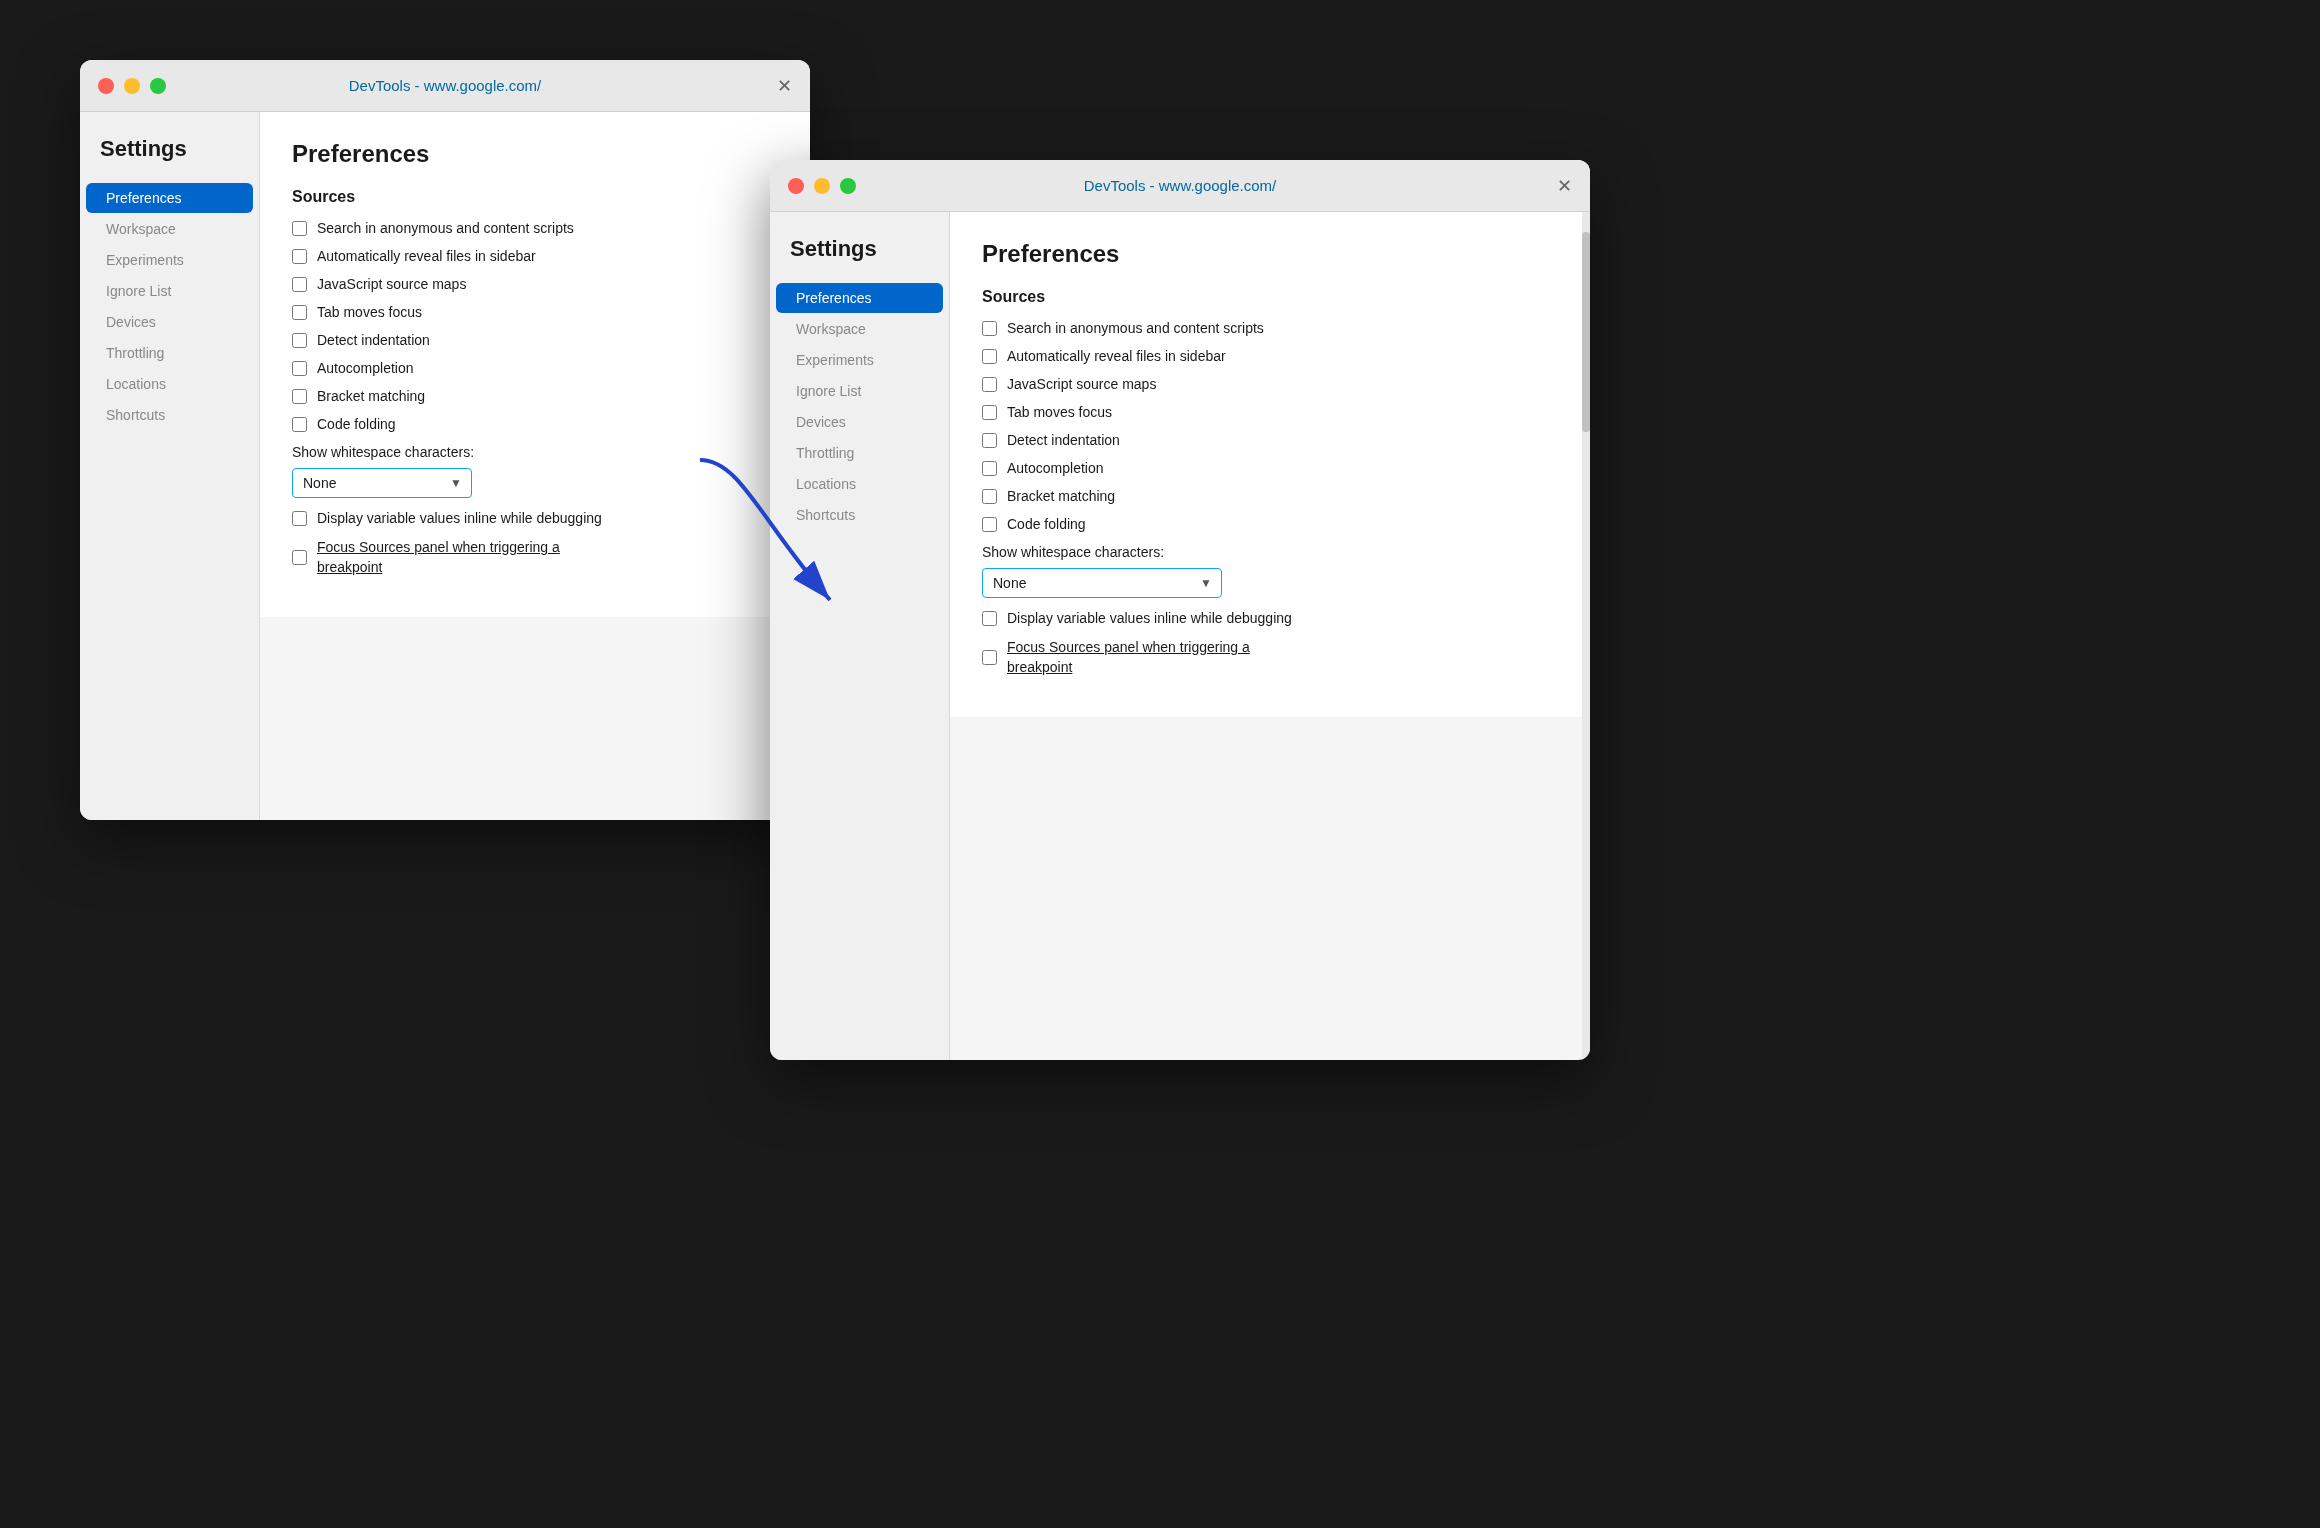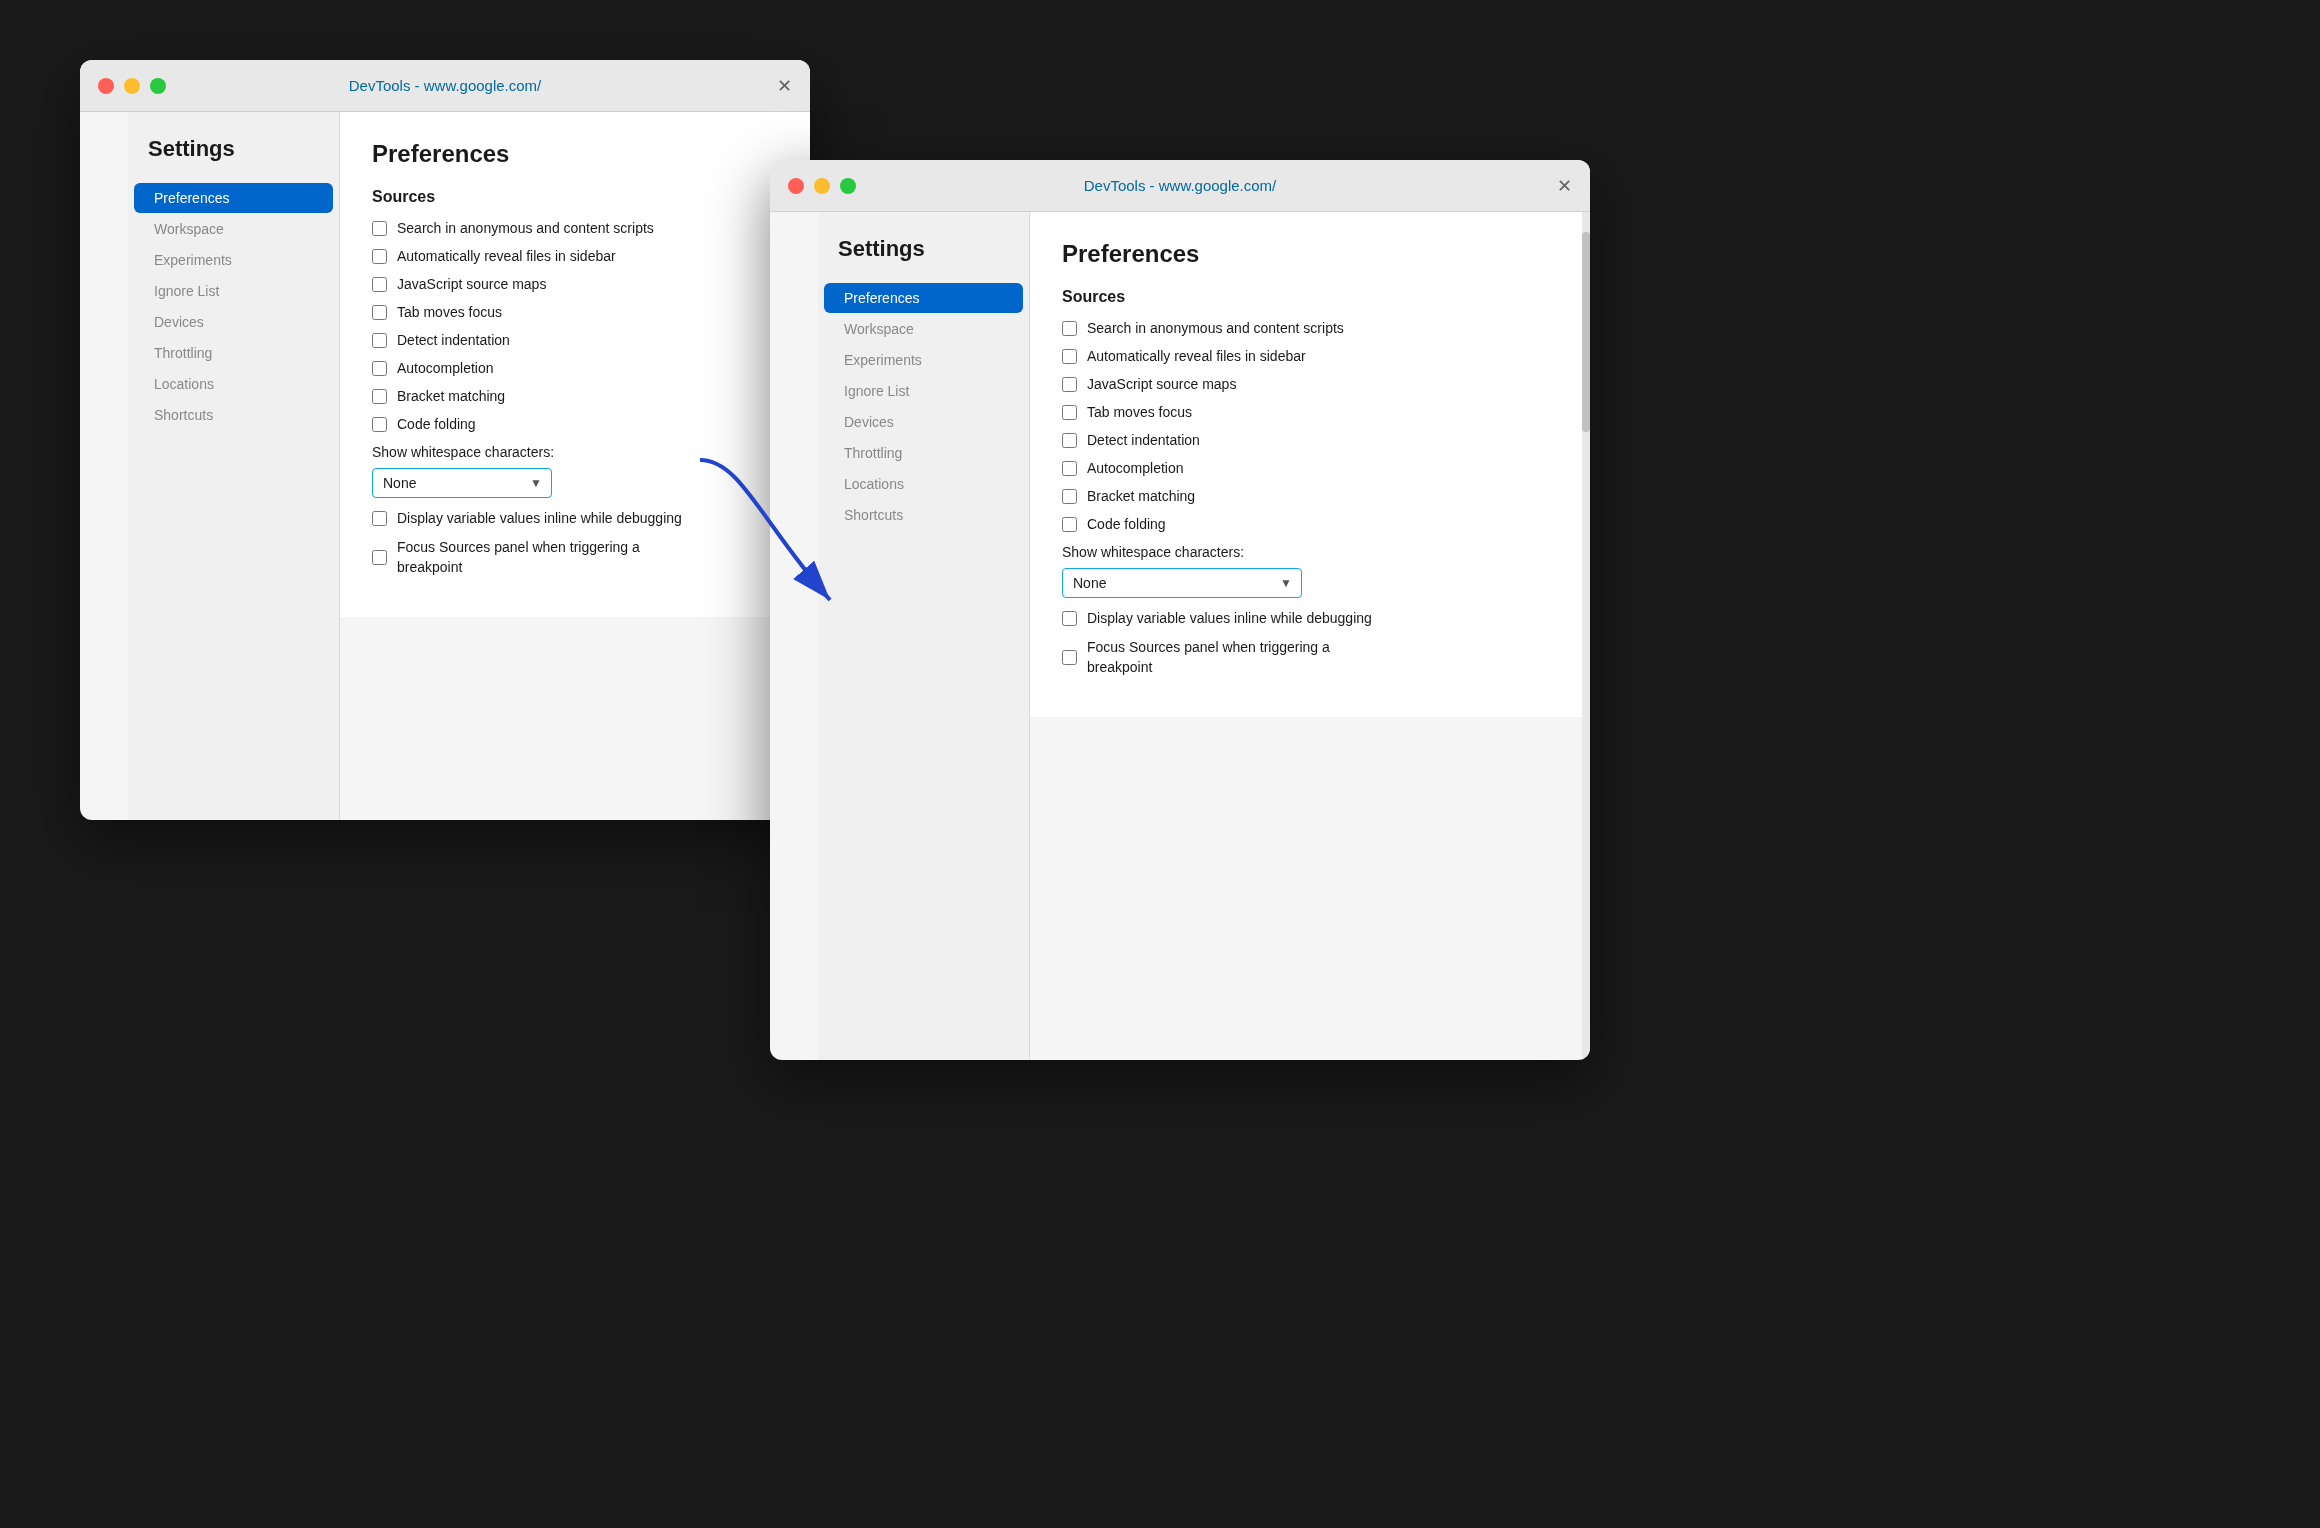--- a/index.html
+++ b/index.html
@@ -67,26 +67,25 @@
       line-height: 1;
     }
 
     .window-body {
       display: flex;
       height: calc(100% - 52px);
     }
 
     
     .sidebar {
-      width: 212px;
+      width: 180px;
       background: #f0f0f0;
       padding: 24px 0;
       border-right: 1px solid #d8d8d8;
       flex-shrink: 0;
-      margin-left: 48px;
     }
 
     .sidebar-title {
       font-size: 22px;
       font-weight: 600;
       color: #1a1a1a;
       padding: 0 20px 20px 20px;
     }
 
     .sidebar-item {
@@ -232,20 +231,21 @@
     }
 
     .content-wrapper {
       position: relative;
       flex: 1;
       overflow: hidden;
     }
 
     .multiline-label {
       line-height: 1.4;
+      text-decoration: underline;
     }
   </style>
 </head>
 <body>
 
 <div class="window window-1">
   <div class="window-titlebar">
     <div class="window-buttons">
       <button class="win-btn close"></button>
       <button class="win-btn minimize"></button>

